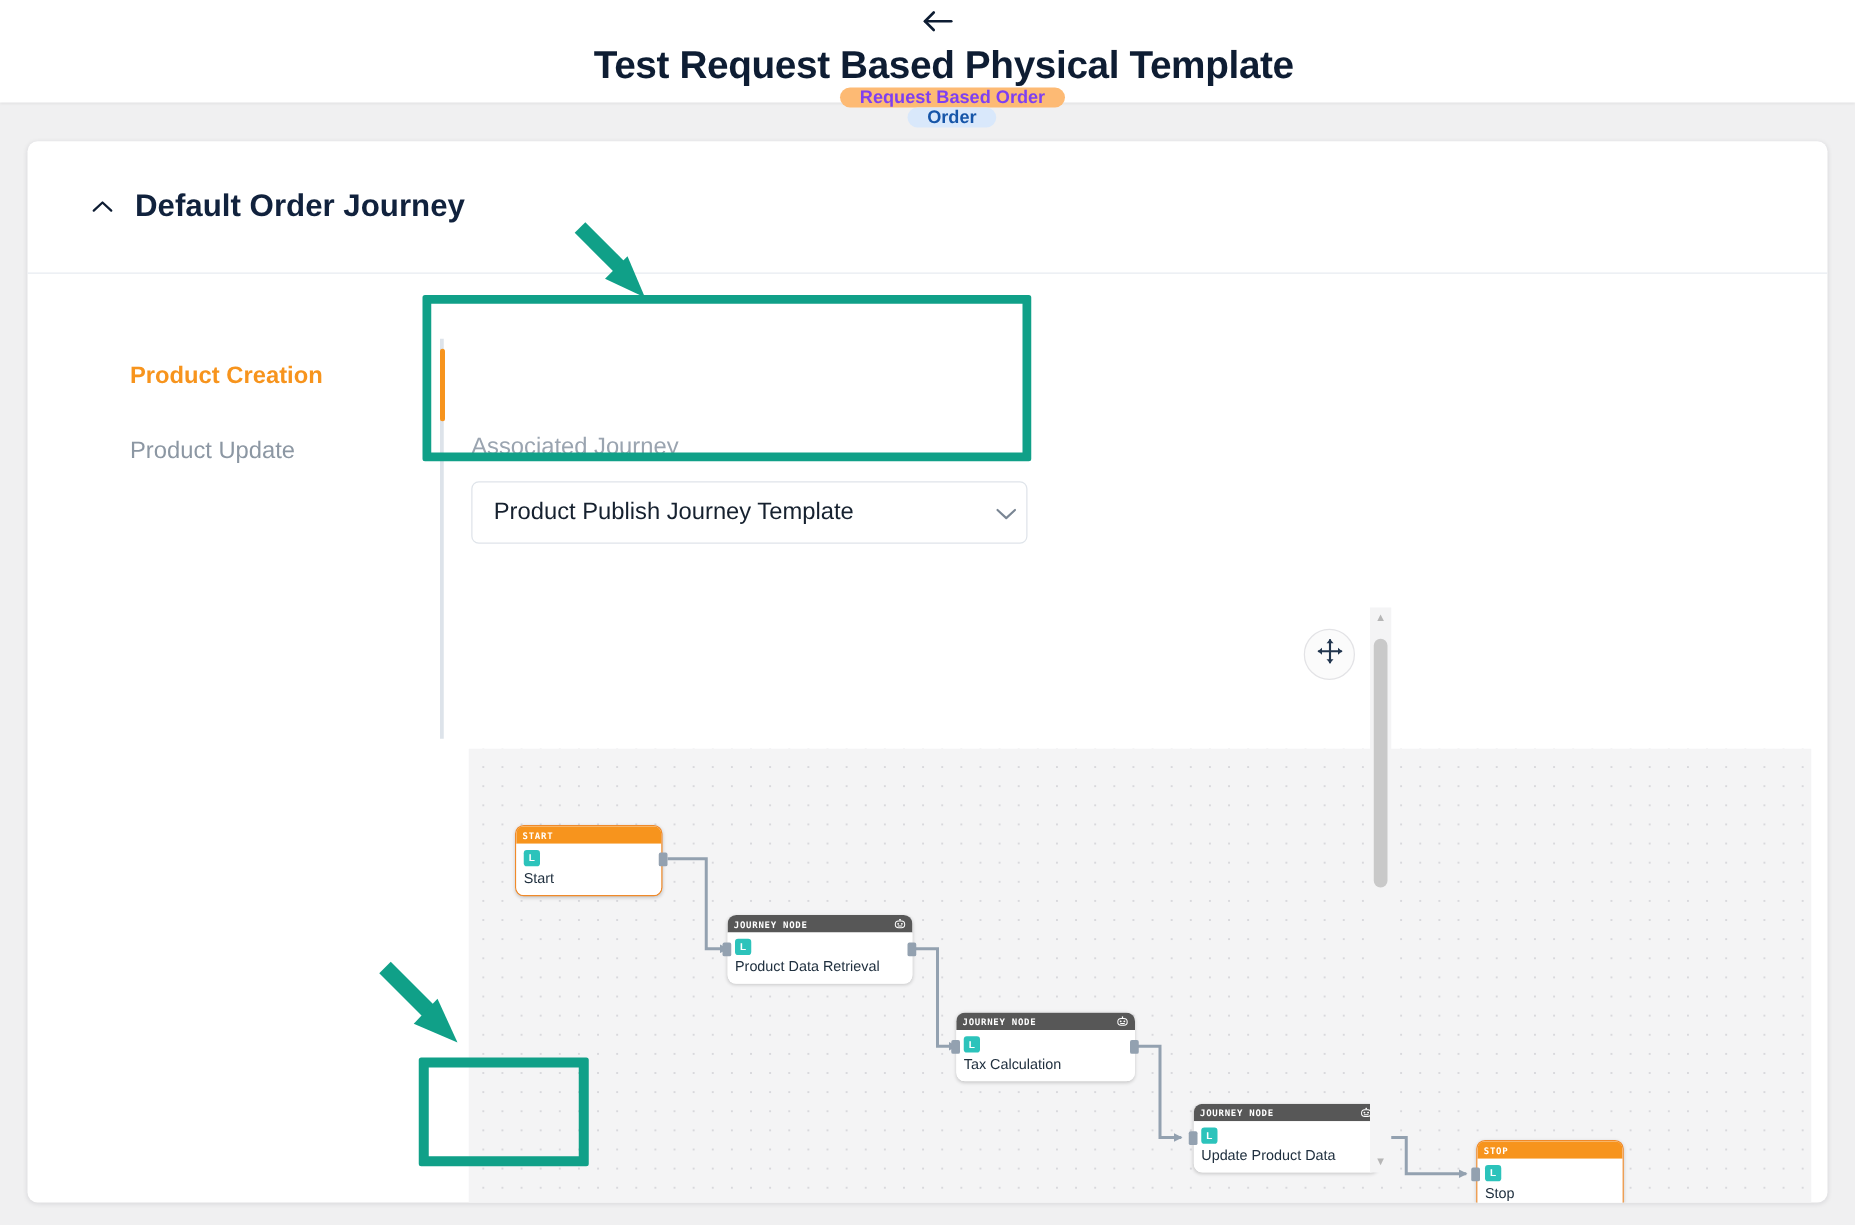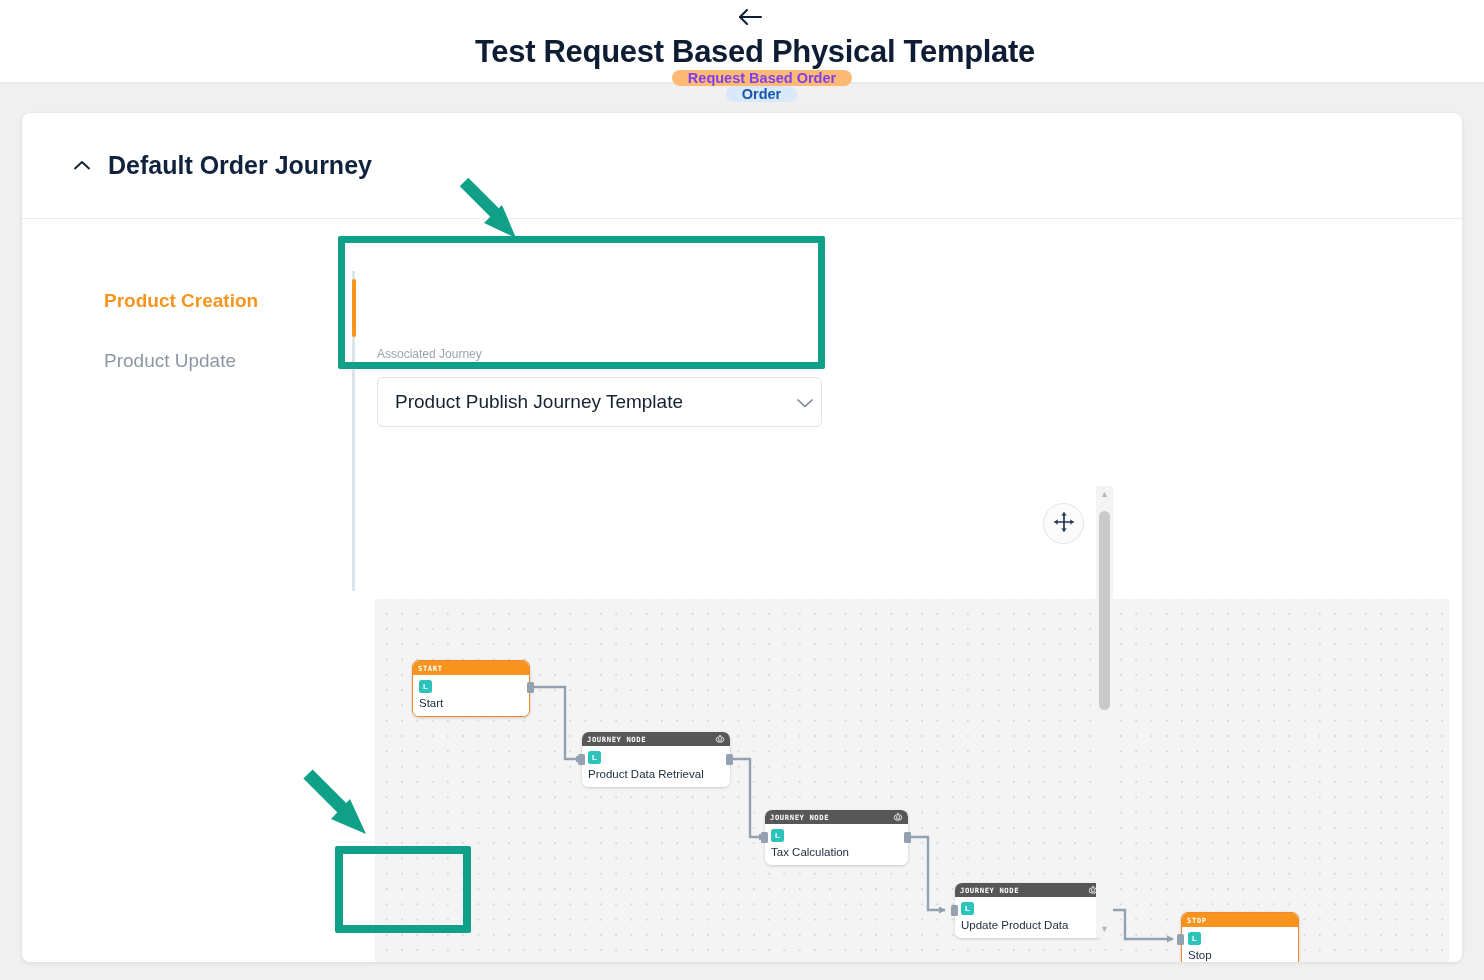--- a/index.html
+++ b/index.html
@@ -74,21 +74,21 @@
     width: 3px; height: 320px; background: #dde3ea;
   }
   .rail-active {
     position: absolute; left: 330px; top: 60px;
     width: 4px; height: 58px; background: #f7941d; border-radius: 2px;
   }
 
   
   .field-zone { position: absolute; left: 355px; top: 128px; width: 458px; }
   .field-label {
-    font-size: 12px; color: #9aa4b0; margin-bottom: 16px;
+    font-size: 19px; color: #9aa4b0; margin-bottom: 16px;
   }
   .select-box {
     width: 445px; height: 50px; border: 1px solid #dfe4ea; border-radius: 6px;
     display: flex; align-items: center; justify-content: space-between;
     padding: 0 6px 0 17px; cursor: pointer; background: #fff;
   }
   .select-value { font-size: 19px; color: #16212f; }
   .chevron-down { color: #7a8694; display: flex; align-items: center; }
 
   

